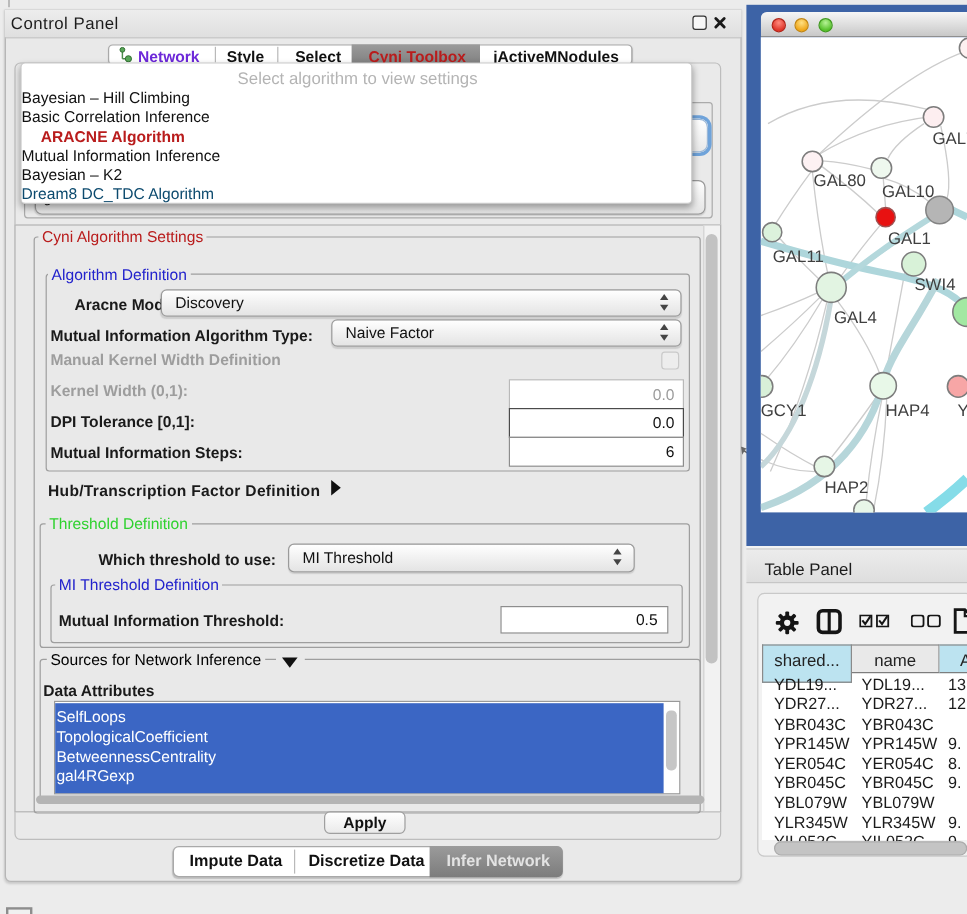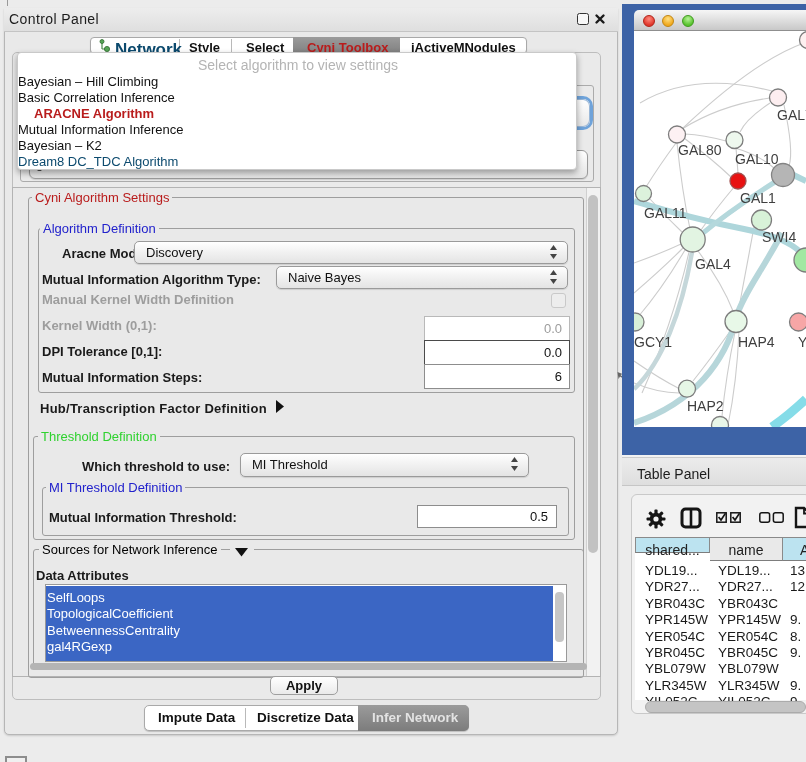--- a/index.html
+++ b/index.html
@@ -37,21 +37,21 @@
 
   <div class="abs" style="left:90px;top:37px;width:437px;height:17px;background:#fff;border:1px solid #a9a9a9;border-radius:4px;box-sizing:border-box;box-shadow:0 1px 1px rgba(0,0,0,0.18);"></div>
   <div class="abs" style="left:293px;top:37px;width:107px;height:17px;background:linear-gradient(#9b9b9b,#7f7f7f);"></div>
   <div class="abs" style="left:179px;top:39px;width:1px;height:13px;background:#b9b9b9;"></div>
   <div class="abs" style="left:231px;top:39px;width:1px;height:13px;background:#b9b9b9;"></div>
   <svg class="abs" style="left:99px;top:39px;" width="12" height="13" viewBox="0 0 12 13">
     <path d="M3 3 L3 10 M3 10 L8 10" stroke="#4c8a4c" stroke-width="1.2" fill="none"></path>
     <circle cx="3" cy="2.5" r="2" fill="#57a657" stroke="#2e6b2e" stroke-width="0.8"></circle>
     <circle cx="8" cy="10" r="2.6" fill="#57a657" stroke="#2e6b2e" stroke-width="0.8"></circle>
   </svg>
-  <div class="abs b" style="left:115px;top:40px;font-size:17px;color:#0c4a6e;">Network</div>
+  <div class="abs b" style="left:115px;top:40px;font-size:13px;color:#6d28d9;">Network</div>
   <div class="abs b" style="left:189px;top:40px;font-size:13px;color:#111;">Style</div>
   <div class="abs b" style="left:246px;top:40px;font-size:13px;color:#111;">Select</div>
   <div class="abs b" style="left:307px;top:40px;font-size:13px;color:#b91c1c;">Cyni Toolbox</div>
   <div class="abs b" style="left:411px;top:40px;font-size:13px;color:#111;">jActiveMNodules</div>
 
   <div class="abs" style="left:20px;top:85px;width:574px;height:97px;border:1px solid #ababab;border-radius:3px;box-sizing:border-box;"></div>
   <div class="abs" style="left:460px;top:99px;width:130px;height:28px;border-radius:7px;background:linear-gradient(#fff,#e8e8e8);box-shadow:0 0 0 3px #6fa3da, inset 0 0 0 1px #9bb8d8;"></div>
   <div class="abs combo" style="left:29px;top:150px;width:557px;height:27px;border-radius:6px;"></div>
   <div class="abs" style="left:36px;top:156px;font-size:13px;color:#222;">gal</div>
 
@@ -70,21 +70,21 @@
   <div class="combo" style="left:134px;top:241px;width:432px;height:21px;">
     <div class="ct">Discovery</div>
     <svg class="car" width="9" height="16" viewBox="0 0 9 16">
         <path d="M4.5 1 L8 6 L1 6 Z" fill="#444"></path>
         <path d="M4.5 15 L1 10 L8 10 Z" fill="#444"></path>
       </svg>
   </div>
 
   <div class="lbl" style="left:42px;top:272px;">Mutual Information Algorithm Type:</div>
   <div class="combo" style="left:276px;top:266px;width:290px;height:21px;">
-    <div class="ct">Naive Bayes</div>
+    <div class="ct">Naive Factor</div>
     <svg class="car" width="9" height="16" viewBox="0 0 9 16">
         <path d="M4.5 1 L8 6 L1 6 Z" fill="#444"></path>
         <path d="M4.5 15 L1 10 L8 10 Z" fill="#444"></path>
       </svg>
   </div>
 
   <div class="glbl" style="left:42px;top:292px;">Manual Kernel Width Definition</div>
   <div class="abs" style="left:551px;top:293px;width:13px;height:13px;border:1px solid #c9c9c9;border-radius:3px;background:#ededed;"></div>
 
   <div class="glbl" style="left:42px;top:318px;">Kernel Width (0,1):</div>
@@ -266,21 +266,21 @@
   <svg class="abs" style="left:759px;top:512px;" width="26" height="11" viewBox="0 0 26 11">
     <rect x="0.8" y="0.8" width="9.8" height="9.4" rx="2" fill="none" stroke="#151515" stroke-width="1.5"></rect>
     <rect x="14.4" y="0.8" width="9.8" height="9.4" rx="2" fill="none" stroke="#151515" stroke-width="1.5"></rect>
   </svg>
   <svg class="abs" style="left:794px;top:506px;" width="17" height="23" viewBox="0 0 17 23">
     <path d="M2 2 L10 2 L15.5 7.5 L15.5 21 L2 21 Z" fill="none" stroke="#151515" stroke-width="2.4"></path>
     <path d="M10 2 L10 7.5 L15.5 7.5" fill="none" stroke="#151515" stroke-width="1.8"></path>
   </svg>
 
   <div class="abs" style="left:635px;top:537px;width:171px;height:163px;background:#fff;"></div>
-  <div class="abs" style="left:635px;top:537px;width:75px;height:16px;background:#bce3f0;border:1px solid #8a8a8a;border-bottom:1px solid #7d7d7d;box-sizing:border-box;text-align:center;font-size:14px;color:#222;padding-top:4px;">shared...</div>
+  <div class="abs" style="left:635px;top:537px;width:75px;height:32px;background:#bce3f0;border:1px solid #8a8a8a;border-bottom:1px solid #7d7d7d;box-sizing:border-box;text-align:center;font-size:14px;color:#222;padding-top:4px;">shared...</div>
   <div class="abs" style="left:710px;top:537px;width:73px;height:24px;background:#e9e9e9;border:1px solid #8a8a8a;border-left:none;border-bottom:1px solid #7d7d7d;box-sizing:border-box;text-align:center;font-size:14px;color:#222;padding-top:4px;">name</div>
   <div class="abs" style="left:783px;top:537px;width:30px;height:24px;background:#bce3f0;border:1px solid #8a8a8a;border-left:none;border-bottom:1px solid #7d7d7d;box-sizing:border-box;font-size:14px;color:#222;padding:4px 0 0 17px;">A</div>
 
   <div id="rows" class="abs" style="left:635px;top:561px;width:171px;height:140px;overflow:hidden;font-size:13.5px;color:#1a1a1a;">
       <div style="position:absolute;left:10px;top:2px;">YDL19...</div>
       <div style="position:absolute;left:83px;top:2px;">YDL19...</div>
       <div style="position:absolute;left:155px;top:2px;">13</div>
       <div style="position:absolute;left:10px;top:18.4px;">YDR27...</div>
       <div style="position:absolute;left:83px;top:18.4px;">YDR27...</div>
       <div style="position:absolute;left:155px;top:18.4px;">12</div>

